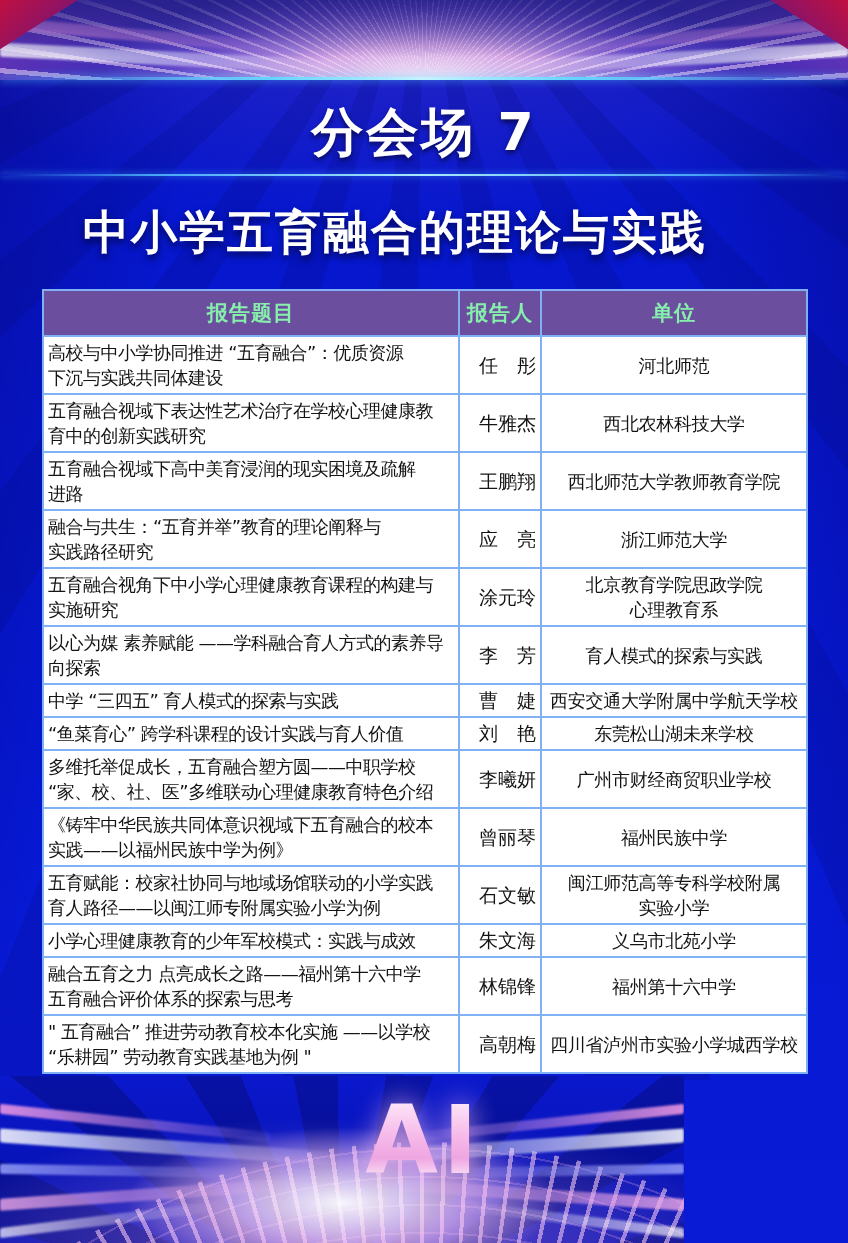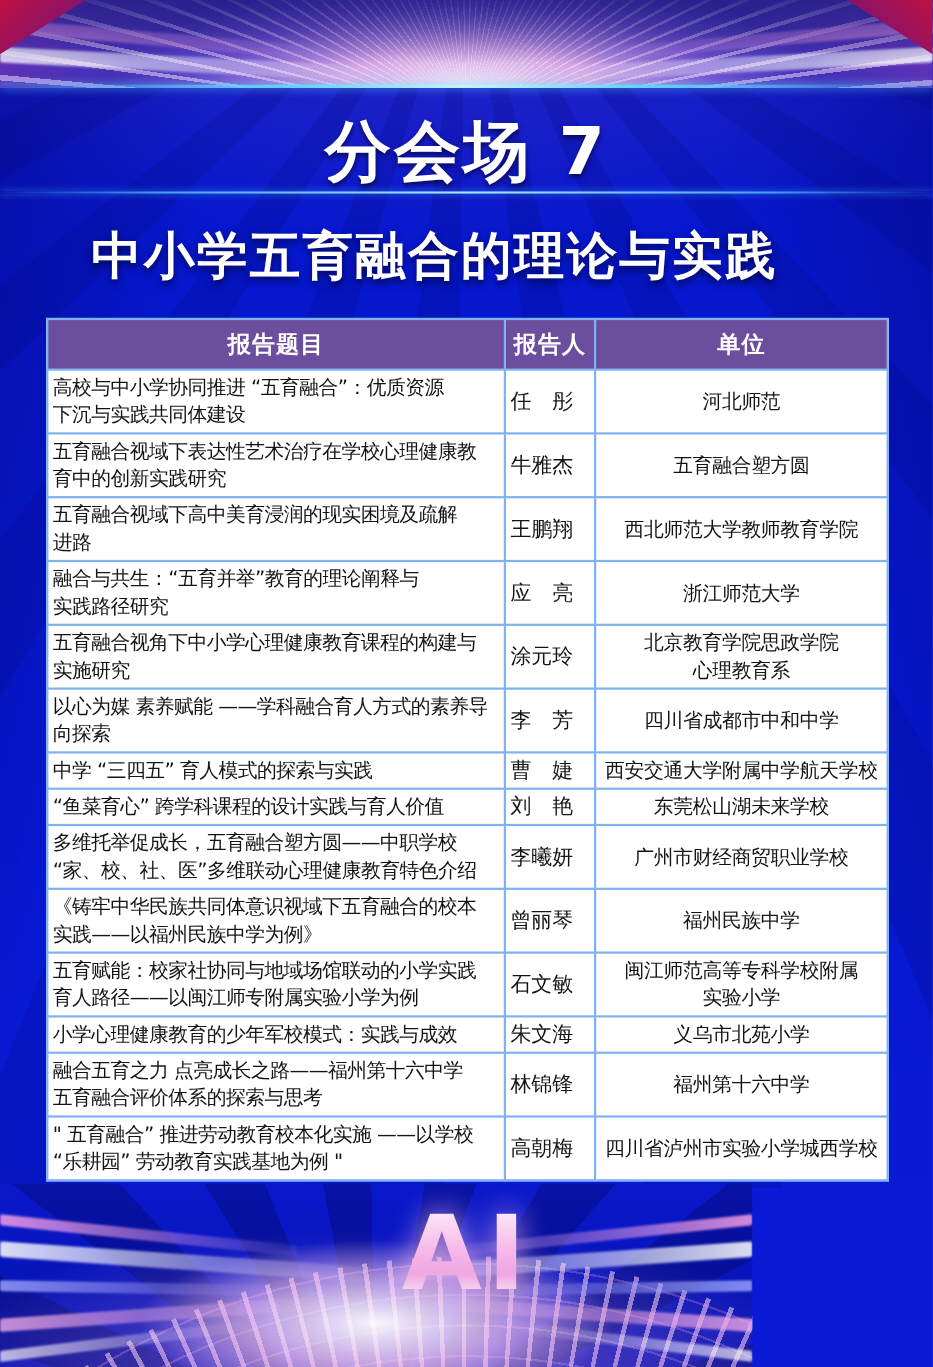--- a/index.html
+++ b/index.html
@@ -40,44 +40,44 @@
   .corner-accent.right{right:0;background:linear-gradient(-135deg,#c01040,#8a1368 55%,transparent 80%);
     clip-path:polygon(0 0,100% 0,100% 85%,50% 42%);}
   .top-hline{position:absolute;left:0;top:77px;width:848px;height:3px;z-index:2;
     background:linear-gradient(90deg, rgba(60,140,255,.25), #62d4ff 32%, #c4f3ff 50%, #62d4ff 68%, rgba(60,140,255,.25));
     box-shadow:0 0 9px rgba(90,210,255,.9);
   }
   
   .streak{position:absolute;border-radius:2px;filter:blur(1px);}
   
   .session-title{position:absolute;top:98px;left:0;width:848px;text-align:center;z-index:3;
-    font-size:60px;font-weight:bold;color:#ffffff;letter-spacing:3px;
+    font-size:52px;font-weight:bold;color:#ffffff;letter-spacing:3px;
     text-shadow:0 3px 5px rgba(4,4,45,.7);
   }
   .divider{position:absolute;left:0;top:174px;width:848px;height:2px;z-index:3;
     background:linear-gradient(90deg, rgba(40,120,255,.12), rgba(80,190,255,.85) 18%, #a8e9ff 50%, rgba(80,190,255,.85) 82%, rgba(40,120,255,.12));
     box-shadow:0 0 7px rgba(70,190,255,.8);
   }
   .main-title{position:absolute;top:202px;left:0;width:790px;text-align:center;z-index:3;
     font-size:46px;font-weight:bold;color:#ffffff;letter-spacing:2px;
     text-shadow:0 4px 7px rgba(4,4,45,.75);
   }
   
   .table-wrap{position:absolute;left:42px;top:289px;width:764px;z-index:4;}
   table.session{border-collapse:collapse;table-layout:fixed;width:764px;background:#ffffff;}
   table.session th{
-    background:var(--header-bg,#6b4e9d);color:#ffffff;font-size:21px;font-weight:bold;
+    background:var(--header-bg,#6b4e9d);color:#86efac;font-size:21px;font-weight:bold;
     padding:8px 4px;border:2px solid var(--tbl-border,#7fb1f4);letter-spacing:1px;
   }
   table.session td{
     border:2px solid var(--tbl-border,#7fb1f4);color:var(--cell-text,#141414);
     line-height:25px;padding:3px 4px;background:#ffffff;white-space:pre-line;
   }
   td.cell-title{text-align:left;font-size:18px;letter-spacing:-0.5px;padding-left:6px;padding-right:2px;margin-left:25px;}
-  td.cell-presenter{text-align:left;font-size:19px;}
+  td.cell-presenter{text-align:right;font-size:19px;}
   td.cell-org{text-align:center;font-size:18px;letter-spacing:-0.3px;}
   
   .bottom-band{position:absolute;left:0;top:1076px;width:684px;height:167px;overflow:hidden;z-index:1;}
   .bottom-base{position:absolute;inset:0;
     background:
       repeating-conic-gradient(from 244deg at 50% 150%, rgba(3,6,92,.35) 0deg 10deg, rgba(3,6,92,0) 10deg 21deg),
       linear-gradient(180deg,#0a18cc,#0713b6 60%,#0b14b2);
   }
   .dome{position:absolute;left:-226px;top:66px;width:1300px;height:1300px;border-radius:50%;
     background:
@@ -136,21 +136,21 @@
         <tr>
           <td class="cell-title">高校与中小学协同推进 “五育融合”：优质资源
 下沉与实践共同体建设</td>
           <td class="cell-presenter">任　彤</td>
           <td class="cell-org">河北师范</td>
         </tr>
         <tr>
           <td class="cell-title">五育融合视域下表达性艺术治疗在学校心理健康教
 育中的创新实践研究</td>
           <td class="cell-presenter">牛雅杰</td>
-          <td class="cell-org">五育融合塑方圆</td>
+          <td class="cell-org">西北农林科技大学</td>
         </tr>
         <tr>
           <td class="cell-title">五育融合视域下高中美育浸润的现实困境及疏解
 进路</td>
           <td class="cell-presenter">王鹏翔</td>
           <td class="cell-org">西北师范大学教师教育学院</td>
         </tr>
         <tr>
           <td class="cell-title">融合与共生：“五育并举”教育的理论阐释与
 实践路径研究</td>
@@ -161,21 +161,21 @@
           <td class="cell-title">五育融合视角下中小学心理健康教育课程的构建与
 实施研究</td>
           <td class="cell-presenter">涂元玲</td>
           <td class="cell-org">北京教育学院思政学院
 心理教育系</td>
         </tr>
         <tr>
           <td class="cell-title">以心为媒 素养赋能 ——学科融合育人方式的素养导
 向探索</td>
           <td class="cell-presenter">李　芳</td>
-          <td class="cell-org">四川省成都市中和中学</td>
+          <td class="cell-org">育人模式的探索与实践</td>
         </tr>
         <tr>
           <td class="cell-title">中学 “三四五” 育人模式的探索与实践</td>
           <td class="cell-presenter">曹　婕</td>
           <td class="cell-org">西安交通大学附属中学航天学校</td>
         </tr>
         <tr>
           <td class="cell-title">“鱼菜育心” 跨学科课程的设计实践与育人价值</td>
           <td class="cell-presenter">刘　艳</td>
           <td class="cell-org">东莞松山湖未来学校</td>

